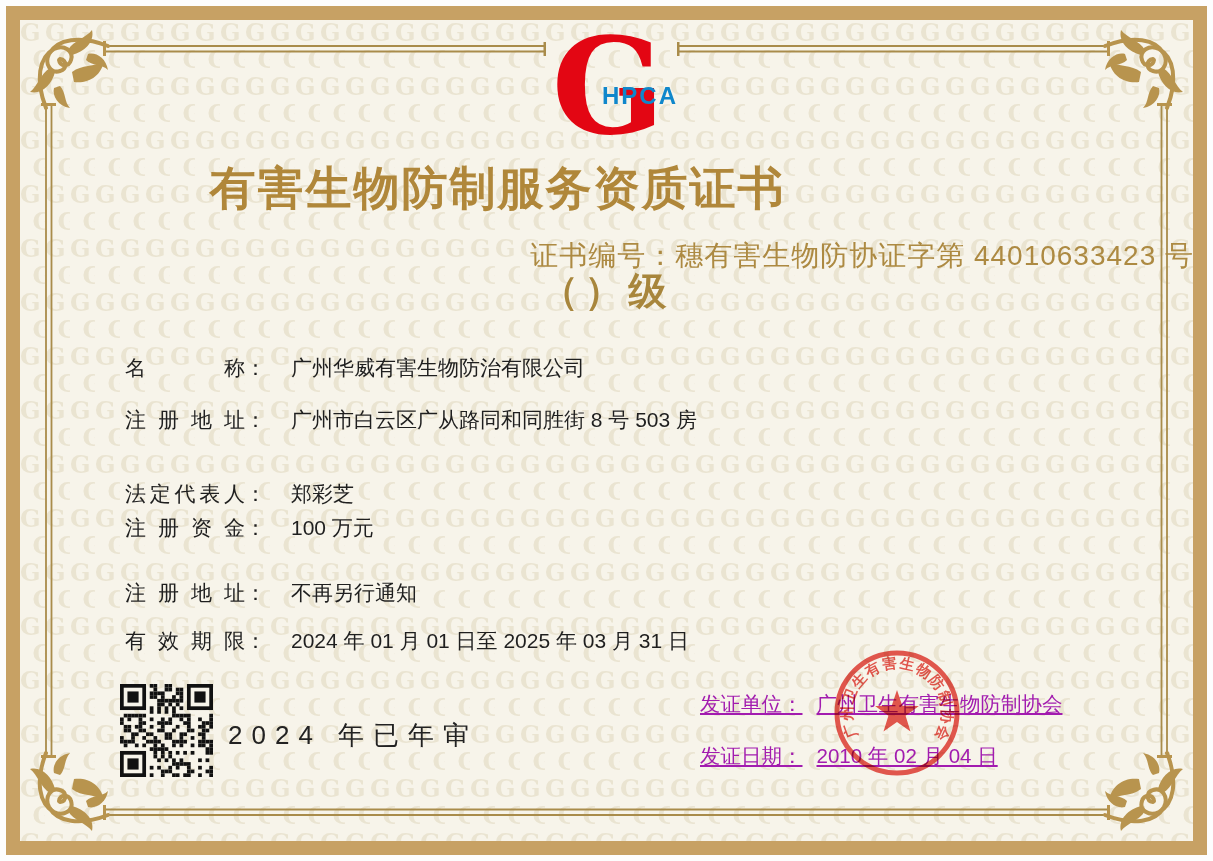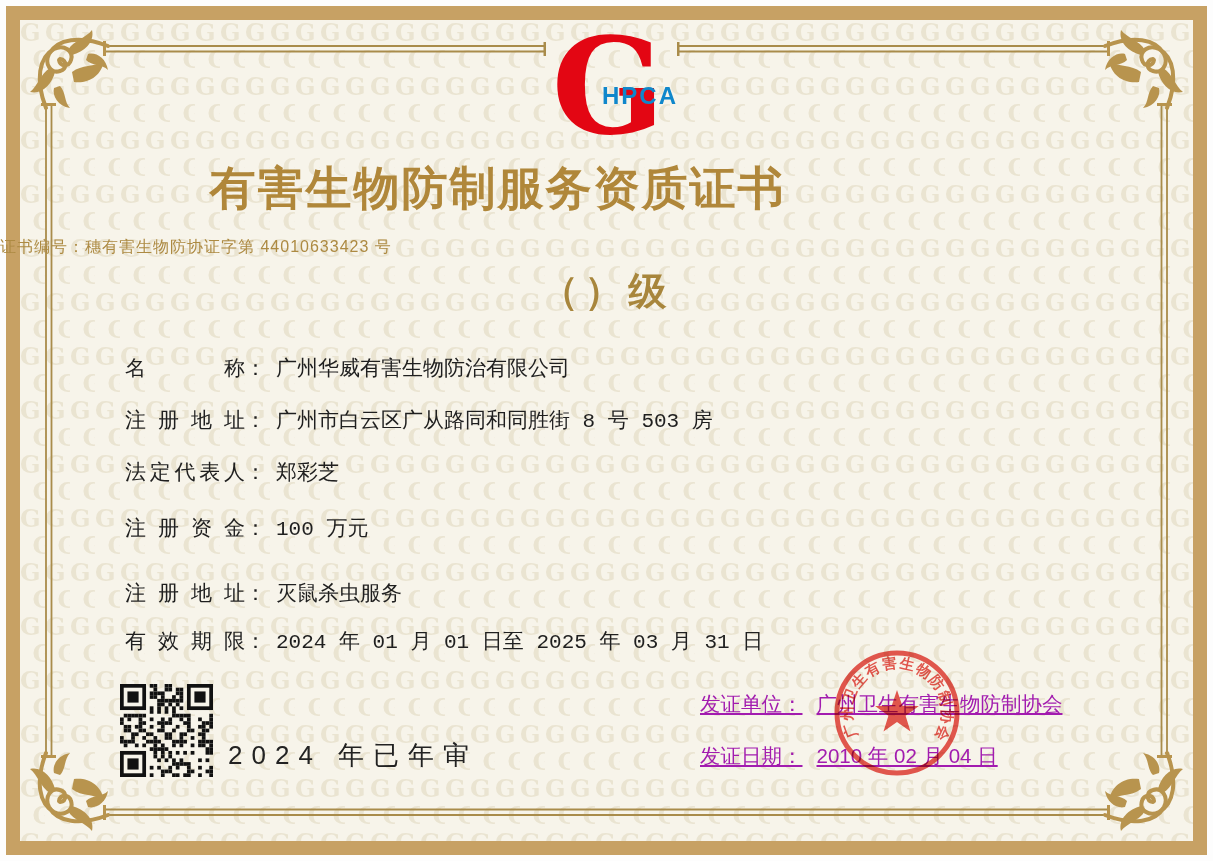--- a/index.html
+++ b/index.html
@@ -26,44 +26,44 @@
     position:absolute;left:74px;top:64px;
     font-size:24px;font-weight:bold;color:#0f87cb;letter-spacing:2px;
     font-family:"Liberation Sans", sans-serif;
   }
 
   .title{
     position:absolute;left:0;top:158px;width:995px;text-align:center;
     font-size:46px;font-weight:bold;color:#b0873a;letter-spacing:2px;
   }
   .cert-no{
-    position:absolute;left:0;top:237px;width:1194px;text-align:left;
-    font-size:16px;font-weight:500;color:#ad8a42;letter-spacing:1px;
+    position:absolute;left:0;top:237px;width:1194px;text-align:right;
+    font-size:28px;font-weight:500;color:#ad8a42;letter-spacing:1px;
   }
   .level{
     position:absolute;left:0;top:266px;width:1213px;text-align:center;
     font-size:38px;font-weight:bold;color:#a8863c;letter-spacing:6px;
   }
 
   .fields{position:absolute;left:125px;top:352px;width:780px;}
   .frow{position:absolute;left:0;font-size:21px;color:#1f1f1f;font-weight:500;white-space:nowrap;}
   .frow .lbl{display:inline-block;width:120px;text-align:justify;text-align-last:justify;vertical-align:bottom;}
   .frow .colon{display:inline-block;}
-  .frow .val{margin-left:10px;font-family:Liberation Mono, monospace;}
+  .frow .val{margin-left:25px;}
   .frow-0{top:2px;}
   .frow-1{top:54px;}
-  .frow-2{top:106px;}
+  .frow-2{top:128px;}
   .frow-3{top:162px;}
   .frow-4{top:227px;}
   .frow-5{top:275px;}
 
   .qr{position:absolute;left:120px;top:684px;width:93px;height:93px;}
   .qr-caption{
     position:absolute;left:228px;top:718px;
-    font-size:26px;color:#222;letter-spacing:9px;font-weight:500;white-space:nowrap;margin-top:20px;
+    font-size:26px;color:#222;letter-spacing:9px;font-weight:500;white-space:nowrap;
   }
   .note{
     position:absolute;left:125px;top:783px;
     font-size:16.5px;color:#4c392c;letter-spacing:0.5px;white-space:nowrap;
   }
 
   .issue-row{position:absolute;font-size:20.5px;color:#a21caf;font-weight:500;white-space:nowrap;text-decoration:underline;}
   .issuer-row{left:700px;top:690px;}
   .date-row{left:700px;top:742px;}
   .issue-row .val{margin-left:14px;}
@@ -142,21 +142,21 @@
     <div class="frow frow-1">
       <span class="lbl">注册地址</span><span class="colon">：</span><span class="val">广州市白云区广从路同和同胜街 8 号 503 房</span>
     </div>
     <div class="frow frow-2">
       <span class="lbl">法定代表人</span><span class="colon">：</span><span class="val">郑彩芝</span>
     </div>
     <div class="frow frow-3">
       <span class="lbl">注册资金</span><span class="colon">：</span><span class="val">100 万元</span>
     </div>
     <div class="frow frow-4">
-      <span class="lbl">注册地址</span><span class="colon">：</span><span class="val">灭鼠杀虫服务</span>
+      <span class="lbl">注册地址</span><span class="colon">：</span><span class="val">不再另行通知</span>
     </div>
     <div class="frow frow-5">
       <span class="lbl">有效期限</span><span class="colon">：</span><span class="val">2024 年 01 月 01 日至 2025 年 03 月 31 日</span>
     </div>
   </div>
 
   <svg class="qr" id="qr-svg" viewBox="0 0 93 93">
       <rect x="29.76" y="0.00" width="3.72" height="3.72" fill="#111"></rect>
       <rect x="33.48" y="0.00" width="3.72" height="3.72" fill="#111"></rect>
       <rect x="44.64" y="0.00" width="3.72" height="3.72" fill="#111"></rect>

